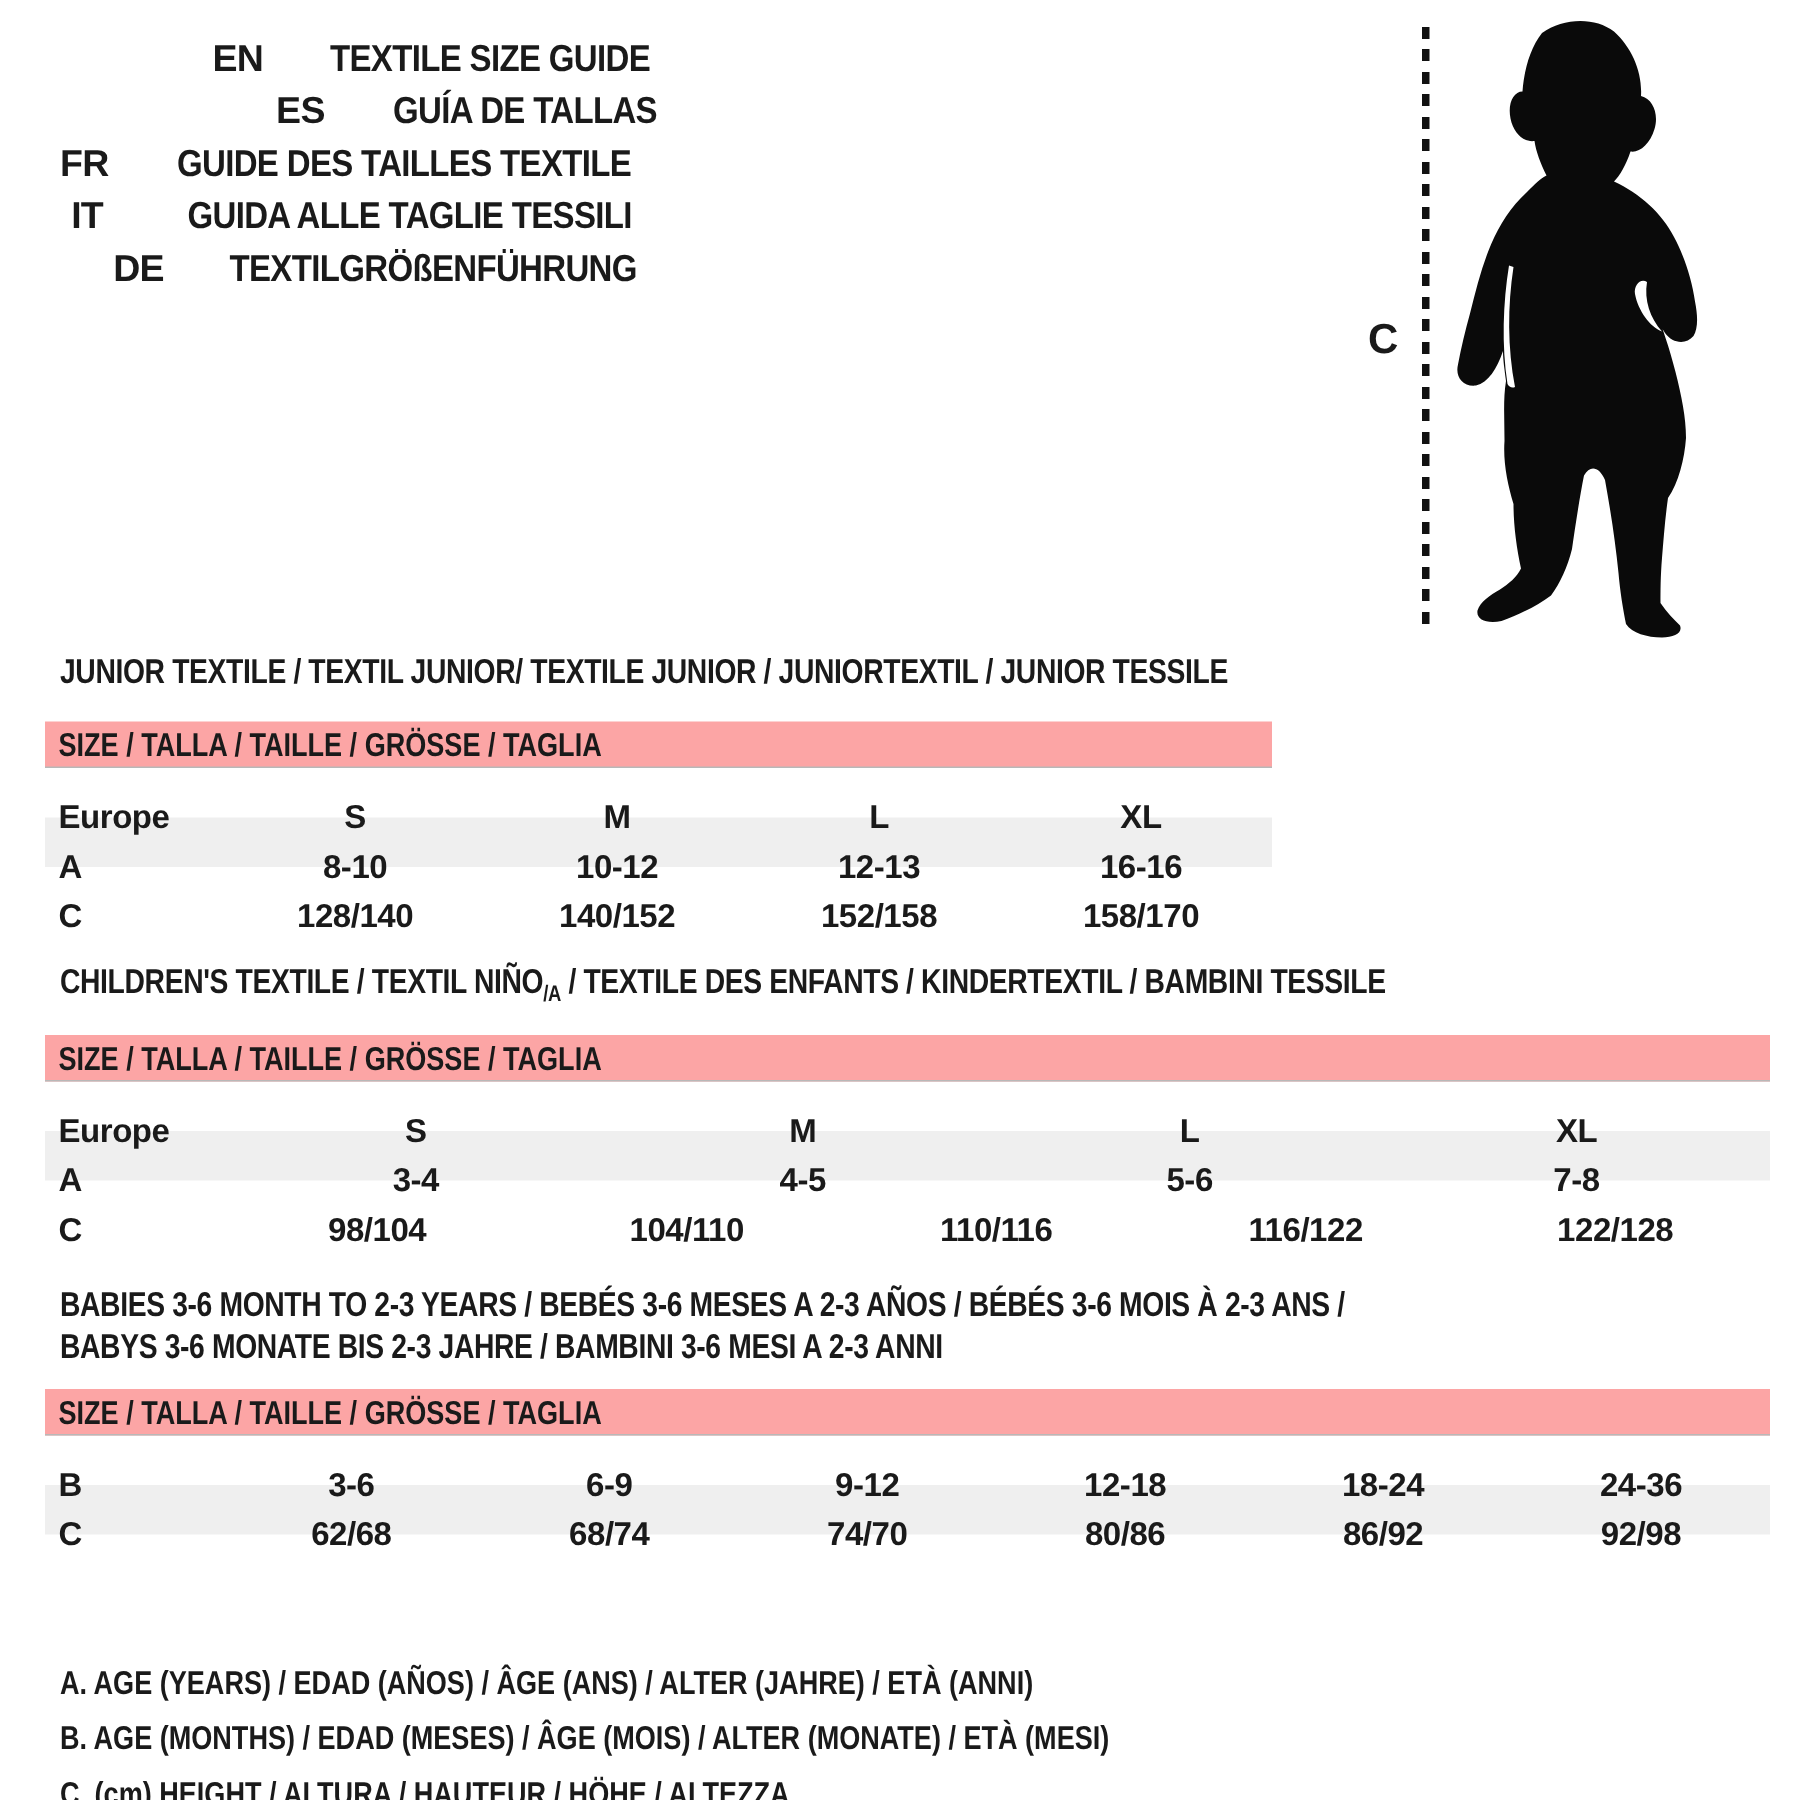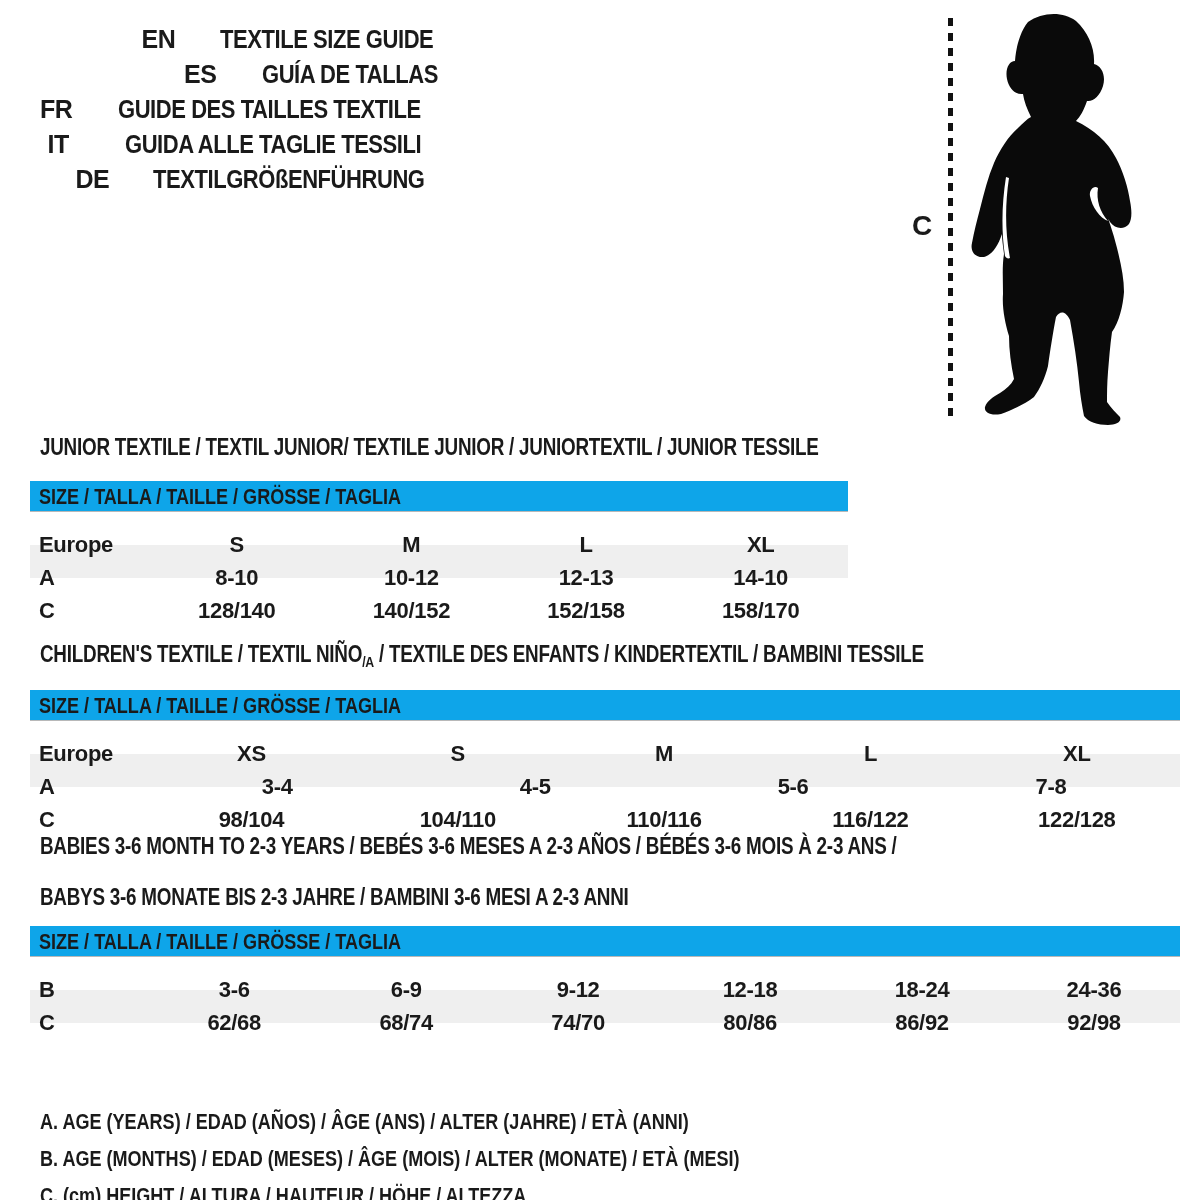--- a/index.html
+++ b/index.html
@@ -22,21 +22,21 @@
     background:repeating-linear-gradient(to bottom,#111 0 8px,transparent 8px 15px);}
   .c-label{left:912px;top:210px;font-size:28px;}
   .silhouette{left:958px;top:10px;}
 
   
   .sec-title{font-size:23px;letter-spacing:-0.3px;white-space:nowrap;}
   .subscript{font-size:15px;position:relative;top:5px;}
 
   
   .size-table{left:30px;}
-  .size-band{height:31px;line-height:31px;background:#0ea5e9;padding-left:9px;font-size:22px;
+  .size-band{height:31px;line-height:31px;background:#fca5a5;padding-left:9px;font-size:22px;
     border-bottom:1px solid #b8b8b8;box-sizing:border-box;}
   .trow{display:flex;height:33px;line-height:33px;font-size:22px;letter-spacing:-0.3px;}
   .trow.alt{background:#efefef;}
   .tcell{flex:1;text-align:center;margin-top:16px;}
   .tcell.label{flex:0 0 13.5%;text-align:left;padding-left:9px;}
   .wide .tcell.label{flex:0 0 9.5%;}
 
   
   .legend-line{height:37px;line-height:37px;font-size:22px;}
 </style>
@@ -86,41 +86,40 @@
     <div class="tcell">S</div>
     <div class="tcell">M</div>
     <div class="tcell">L</div>
     <div class="tcell">XL</div>
   </div>
   <div class="trow alt">
     <div class="tcell label">A</div>
     <div class="tcell">8-10</div>
     <div class="tcell">10-12</div>
     <div class="tcell">12-13</div>
-    <div class="tcell">14-10</div>
+    <div class="tcell">16-16</div>
   </div>
   <div class="trow">
     <div class="tcell label">C</div>
     <div class="tcell">128/140</div>
     <div class="tcell">140/152</div>
     <div class="tcell">152/158</div>
     <div class="tcell">158/170</div>
   </div>
 </div>
 
 <div class="abs sec-title" style="left:40px;top:641px;">
   <span class="cond"><span>CHILDREN'S TEXTILE / TEXTIL NIÑO</span><span class="subscript">/A</span><span> / TEXTILE DES ENFANTS / KINDERTEXTIL / BAMBINI TESSILE</span></span>
 </div>
 <div class="abs size-table wide" style="top:690px;width:1150px;">
   <div class="size-band">
     <span class="cond">SIZE / TALLA / TAILLE / GRÖSSE / TAGLIA</span>
   </div>
   <div class="trow">
     <div class="tcell label">Europe</div>
-    <div class="tcell">XS</div>
     <div class="tcell">S</div>
     <div class="tcell">M</div>
     <div class="tcell">L</div>
     <div class="tcell">XL</div>
   </div>
   <div class="trow alt">
     <div class="tcell label">A</div>
     <div class="tcell">3-4</div>
     <div class="tcell">4-5</div>
     <div class="tcell">5-6</div>
@@ -129,21 +128,21 @@
   <div class="trow">
     <div class="tcell label">C</div>
     <div class="tcell">98/104</div>
     <div class="tcell">104/110</div>
     <div class="tcell">110/116</div>
     <div class="tcell">116/122</div>
     <div class="tcell">122/128</div>
   </div>
 </div>
 
-<div class="abs sec-title" style="left:40px;top:833px;text-align:right;">
+<div class="abs sec-title" style="left:40px;top:856px;text-align:right;">
   <span class="cond">BABIES 3-6 MONTH TO 2-3 YEARS / BEBÉS 3-6 MESES A 2-3 AÑOS / BÉBÉS 3-6 MOIS À 2-3 ANS /</span>
 </div>
 <div class="abs sec-title" style="left:40px;top:884px;">
   <span class="cond">BABYS 3-6 MONATE BIS 2-3 JAHRE / BAMBINI 3-6 MESI A 2-3 ANNI</span>
 </div>
 <div class="abs size-table wide" style="top:926px;width:1150px;">
   <div class="size-band">
     <span class="cond">SIZE / TALLA / TAILLE / GRÖSSE / TAGLIA</span>
   </div>
   <div class="trow">

